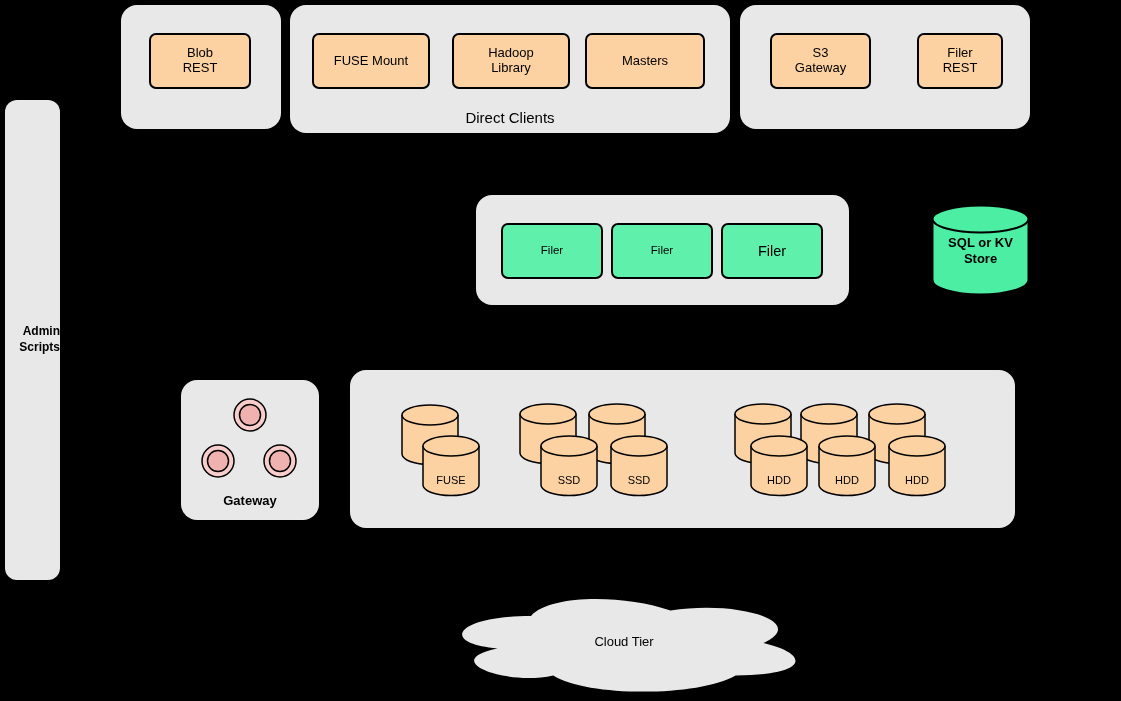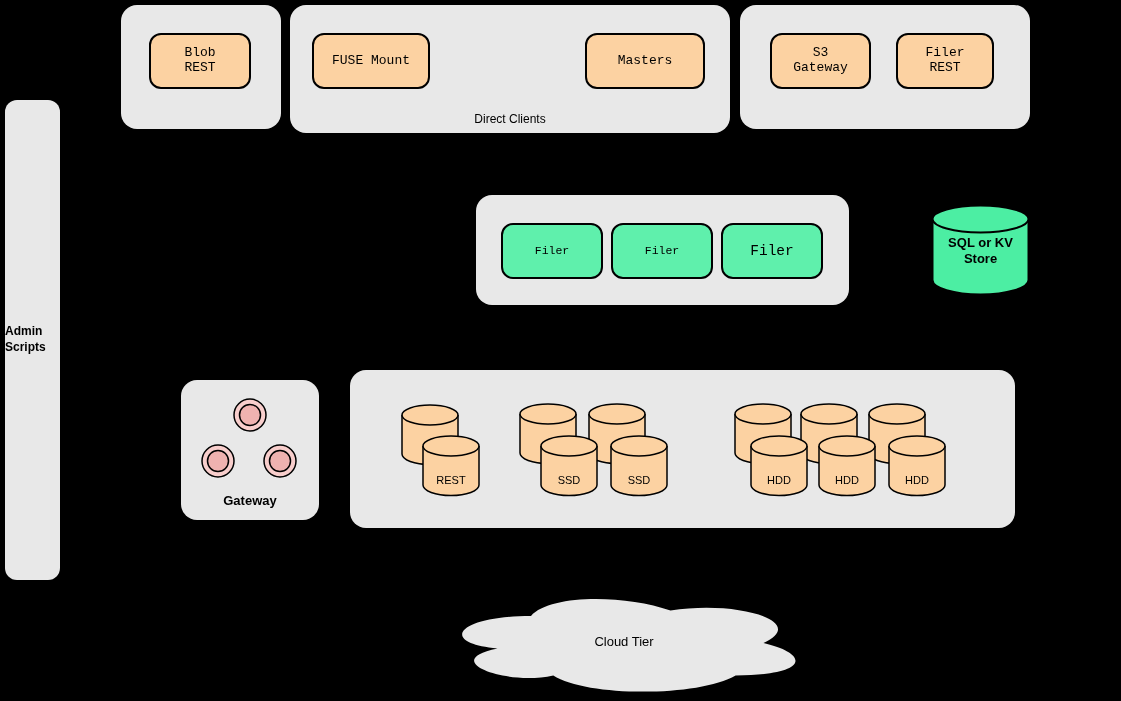--- a/index.html
+++ b/index.html
@@ -21,53 +21,52 @@
     background: #e8e8e8;
     border-radius: 16px;
   }
   .btn {
     position: absolute;
     display: flex;
     align-items: center;
     justify-content: center;
     text-align: center;
     border: 2px solid #000;
-    border-radius: 12px;
+    border-radius: 7px;
     font-size: 13px;
     line-height: 1.15;
     padding: 18px;
     box-sizing: border-box;
-    font-family: Liberation Mono, monospace;
   }
   .orange { background: #fcd2a2; }
   .green  { background: #5ff0ac; }
   .f11 { font-size: 11.5px; }
   .f14 { font-size: 14.5px; }
   .group-caption {
     position: absolute;
     bottom: 7px;
     left: 0;
     width: 100%;
     text-align: center;
-    font-size: 12px;
+    font-size: 15px;
   }
   .group-caption.bold {
     font-weight: bold;
     font-size: 13px;
     bottom: 12px;
   }
   .admin {
     border-radius: 12px;
     display: flex;
     align-items: center;
     justify-content: center;
   }
   .admin-label {
     width: 100%;
-    text-align: left;
+    text-align: right;
     font-weight: bold;
     font-size: 12px;
     line-height: 1.3;
   }
   .cyl {
     position: absolute;
     width: 58px;
     height: 62px;
   }
   .cyl svg { position: absolute; left: 0; top: 0; }
@@ -118,27 +117,28 @@
 <body>
 
 <div class="canvas">
 
   <div class="group" style="left:121px;top:5px;width:160px;height:124px">
     <div class="btn orange" style="left:28px;top:28px;width:102px;height:56px">Blob REST</div>
   </div>
 
   <div class="group" style="left:290px;top:5px;width:440px;height:128px">
     <div class="btn orange" style="left:22px;top:28px;width:118px;height:56px">FUSE Mount</div>
+    <div class="btn orange" style="left:162px;top:28px;width:118px;height:56px">Hadoop Library</div>
     <div class="btn orange" style="left:295px;top:28px;width:120px;height:56px">Masters</div>
     <div class="group-caption">Direct Clients</div>
   </div>
 
   <div class="group" style="left:740px;top:5px;width:290px;height:124px">
     <div class="btn orange" style="left:30px;top:28px;width:101px;height:56px">S3 Gateway</div>
-    <div class="btn orange" style="left:156px;top:28px;width:98px;height:56px">Filer REST</div>
+    <div class="btn orange" style="left:177px;top:28px;width:86px;height:56px">Filer REST</div>
   </div>
 
   <div class="group admin" style="left:5px;top:100px;width:55px;height:480px">
     <div class="admin-label">Admin Scripts</div>
   </div>
 
   <div class="group" style="left:476px;top:195px;width:373px;height:110px">
     <div class="btn green f11" style="left:25px;top:28px;width:102px;height:56px">Filer</div>
     <div class="btn green f11" style="left:135px;top:28px;width:102px;height:56px">Filer</div>
     <div class="btn green f14" style="left:245px;top:28px;width:102px;height:56px">Filer</div>
@@ -180,21 +180,21 @@
       <svg width="58" height="62" viewBox="0 0 58 62">
         <path d="M1 11 L1 50 A28 10.5 0 0 0 57 50 L57 11" fill="#fcd2a2" stroke="#000" stroke-width="1.5"></path>
         <ellipse cx="29" cy="11" rx="28" ry="10" fill="#fcd2a2" stroke="#000" stroke-width="1.5"></ellipse>
       </svg>
     </div>
     <div class="cyl" style="left:72px;top:65px">
       <svg width="58" height="62" viewBox="0 0 58 62">
         <path d="M1 11 L1 50 A28 10.5 0 0 0 57 50 L57 11" fill="#fcd2a2" stroke="#000" stroke-width="1.5"></path>
         <ellipse cx="29" cy="11" rx="28" ry="10" fill="#fcd2a2" stroke="#000" stroke-width="1.5"></ellipse>
       </svg>
-      <span class="cyl-label">REST</span>
+      <span class="cyl-label">FUSE</span>
     </div>
 
     <div class="cyl" style="left:169px;top:33px">
       <svg width="58" height="62" viewBox="0 0 58 62">
         <path d="M1 11 L1 50 A28 10.5 0 0 0 57 50 L57 11" fill="#fcd2a2" stroke="#000" stroke-width="1.5"></path>
         <ellipse cx="29" cy="11" rx="28" ry="10" fill="#fcd2a2" stroke="#000" stroke-width="1.5"></ellipse>
       </svg>
     </div>
     <div class="cyl" style="left:238px;top:33px">
       <svg width="58" height="62" viewBox="0 0 58 62">

